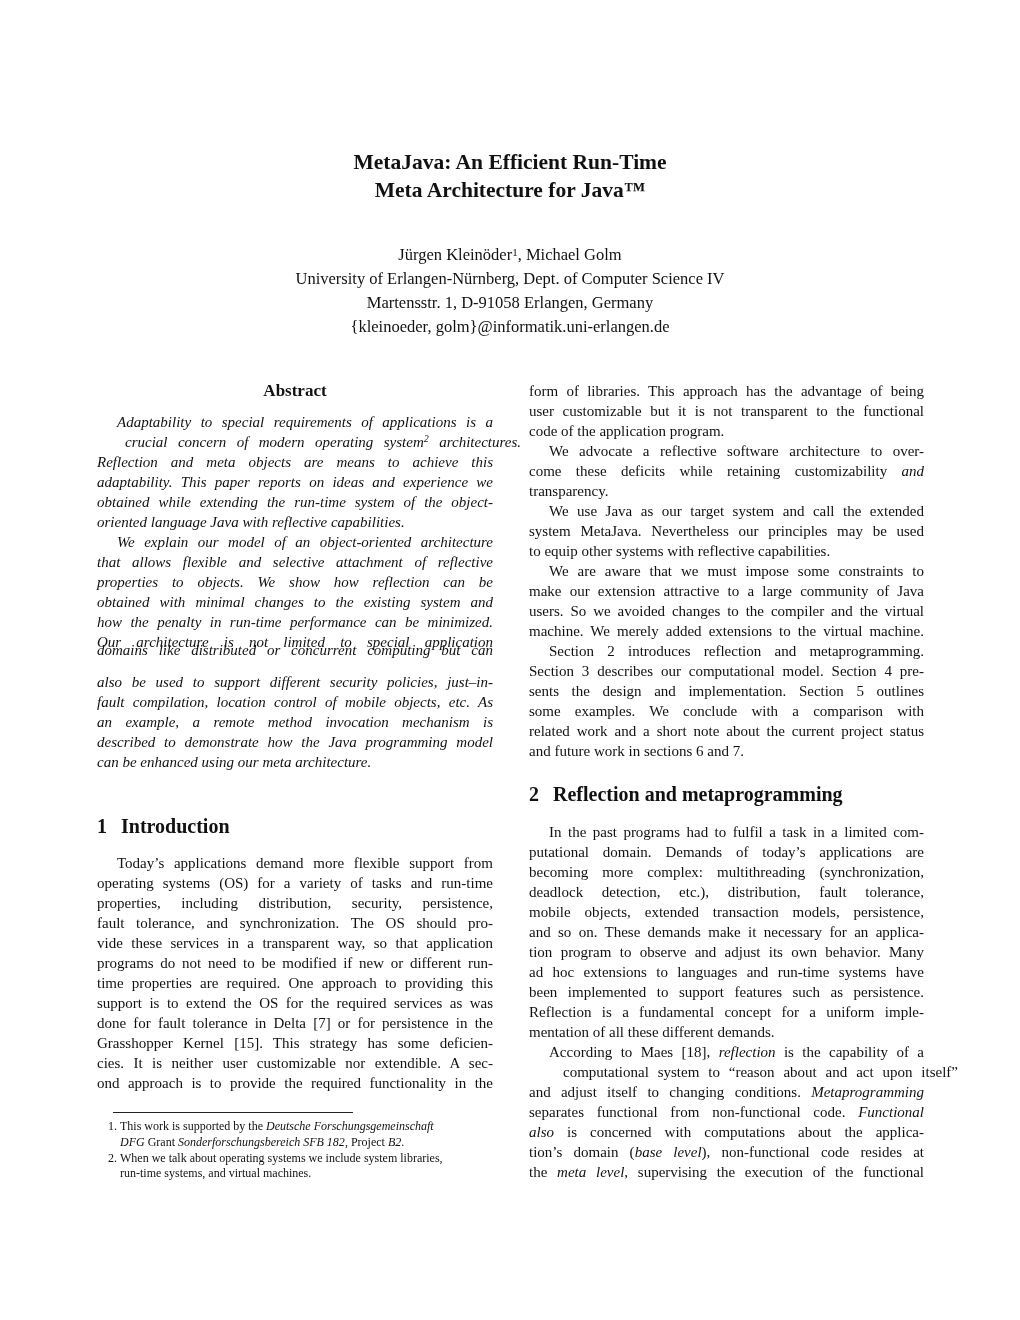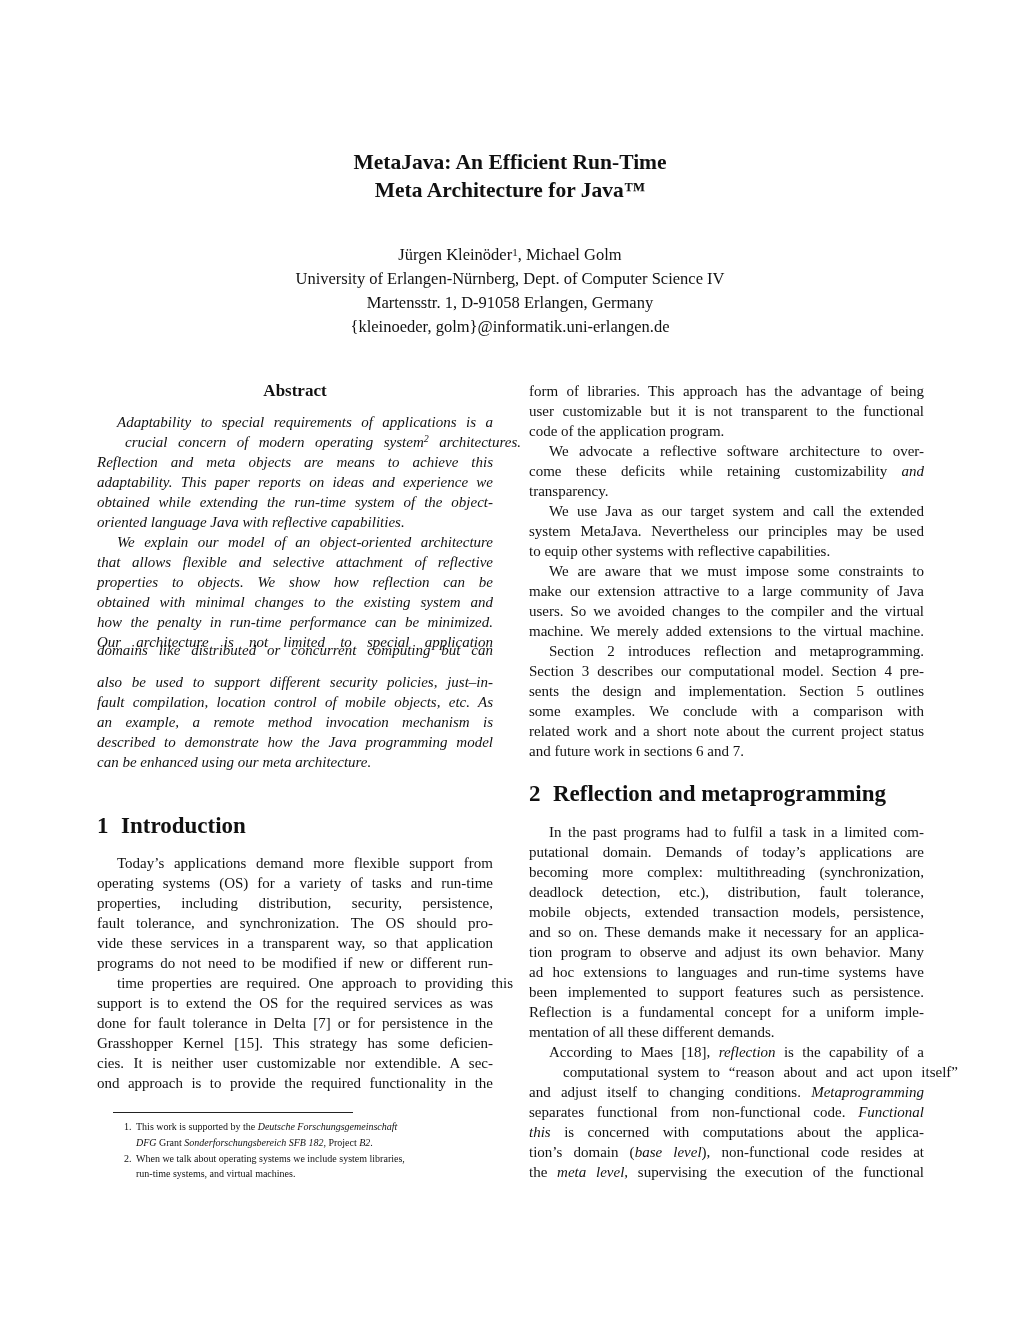--- a/index.html
+++ b/index.html
@@ -5,34 +5,34 @@
   html, body { margin:0; padding:0; background:#ffffff; }
   body { width:1020px; height:1320px; position:relative; overflow:hidden;
          font-family:"Liberation Serif", "DejaVu Serif", serif; color:#111111; }
   .page { position:absolute; left:0; top:0; width:1020px; height:1320px; background:#ffffff; }
   .title { position:absolute; left:0; width:1020px; text-align:center; font-weight:bold;
            font-size:21.5px; line-height:28px; }
   .author { position:absolute; left:0; width:1020px; text-align:center; font-size:16.5px; line-height:22px; }
   .author sup { font-size:11px; vertical-align:top; position:relative; top:-3px; }
   .heading-center { position:absolute; left:96px; width:398px; text-align:center;
                     font-weight:bold; font-size:17px; line-height:22px; }
-  .sec-heading { position:absolute; font-weight:bold; font-size:23px; line-height:22px; }
+  .sec-heading { position:absolute; font-weight:bold; font-size:20px; line-height:22px; }
   .sec-heading .num { display:inline-block; width:24px; }
   .col { position:absolute; }
   .col.left { left:97px; width:396px; }
   .col.right { left:529px; width:395px; }
   .ln { position:absolute; left:0; width:100%; height:20px; font-size:15px; line-height:20px;
         white-space:nowrap; text-align:justify; text-align-last:justify; }
   .ln.last { text-align-last:left; }
   .ln.ind { text-indent:20px; }
   .it { font-style:italic; }
   .ab .ln { font-style:italic; }
   .ab .ln sup { font-size:10px; vertical-align:top; position:relative; top:-3px; font-style:italic; }
   .fn-rule { position:absolute; left:113px; top:1112px; width:240px; height:1px; background:#222; }
-  .fn { position:absolute; left:124px; width:385px; font-size:10px; line-height:15px; white-space:nowrap; }
+  .fn { position:absolute; left:108px; width:385px; font-size:12px; line-height:15px; white-space:nowrap; }
   .fn .n { display:inline-block; width:12px; }
   .fn .cont { padding-left:12px; }
 </style>
 </head>
 <body>
 
 <div class="page">
 
   <div class="title" style="top:148px;">MetaJava: An Efficient Run-Time</div>
   <div class="title" style="top:176px;">Meta Architecture for Java™</div>
@@ -67,21 +67,21 @@
 
   <div class="sec-heading" style="left:97px; top:815px;"><span class="num">1</span><span>Introduction</span></div>
 
   <div class="col left" style="top:853px;">
     <div class="ln ind" style="top:0px;">Today’s applications demand more flexible support from</div>
     <div class="ln" style="top:20px;">operating systems (OS) for a variety of tasks and run-time</div>
     <div class="ln" style="top:40px;">properties, including distribution, security, persistence,</div>
     <div class="ln" style="top:60px;">fault tolerance, and synchronization. The OS should pro-</div>
     <div class="ln" style="top:80px;">vide these services in a transparent way, so that application</div>
     <div class="ln" style="top:100px;">programs do not need to be modified if new or different run-</div>
-    <div class="ln" style="top:120px;margin-left:20px;">time properties are required. One approach to providing this</div>
+    <div class="ln" style="top:120px;">time properties are required. One approach to providing this</div>
     <div class="ln" style="top:140px;">support is to extend the OS for the required services as was</div>
     <div class="ln" style="top:160px;">done for fault tolerance in Delta [7] or for persistence in the</div>
     <div class="ln" style="top:180px;">Grasshopper Kernel [15]. This strategy has some deficien-</div>
     <div class="ln" style="top:200px;">cies. It is neither user customizable nor extendible. A sec-</div>
     <div class="ln" style="top:220px;">ond approach is to provide the required functionality in the</div>
   </div>
 
   <div class="fn-rule"></div>
   <div class="fn" style="top:1119px;"><span class="n">1.</span><span>This work is supported by the </span><span class="it">Deutsche Forschungsgemeinschaft</span></div>
   <div class="fn" style="top:1135px;"><span class="cont"></span><span class="it">DFG</span><span> Grant </span><span class="it">Sonderforschungsbereich SFB 182</span><span>, Project </span><span class="it">B2</span><span>.</span></div>
@@ -122,18 +122,18 @@
     <div class="ln" style="top:120px;">tion program to observe and adjust its own behavior. Many</div>
     <div class="ln" style="top:140px;">ad hoc extensions to languages and run-time systems have</div>
     <div class="ln" style="top:160px;">been implemented to support features such as persistence.</div>
     <div class="ln" style="top:180px;">Reflection is a fundamental concept for a uniform imple-</div>
     <div class="ln last" style="top:200px;">mentation of all these different demands.</div>
 
     <div class="ln ind" style="top:220px;"><span>According to Maes [18], </span><span class="it">reflection</span><span> is the capability of a</span></div>
     <div class="ln" style="top:240px;margin-left:34px;">computational system to “reason about and act upon itself”</div>
     <div class="ln" style="top:260px;"><span>and adjust itself to changing conditions. </span><span class="it">Metaprogramming</span></div>
     <div class="ln" style="top:280px;"><span>separates functional from non-functional code. </span><span class="it">Functional</span></div>
-    <div class="ln" style="top:300px;"><span class="it">this</span><span> is concerned with computations about the applica-</span></div>
+    <div class="ln" style="top:300px;"><span class="it">also</span><span> is concerned with computations about the applica-</span></div>
     <div class="ln" style="top:320px;"><span>tion’s domain (</span><span class="it">base level</span><span>), non-functional code resides at</span></div>
     <div class="ln" style="top:340px;"><span>the </span><span class="it">meta level</span><span>, supervising the execution of the functional</span></div>
   </div>
 
 </div>
 
 </body></html>

